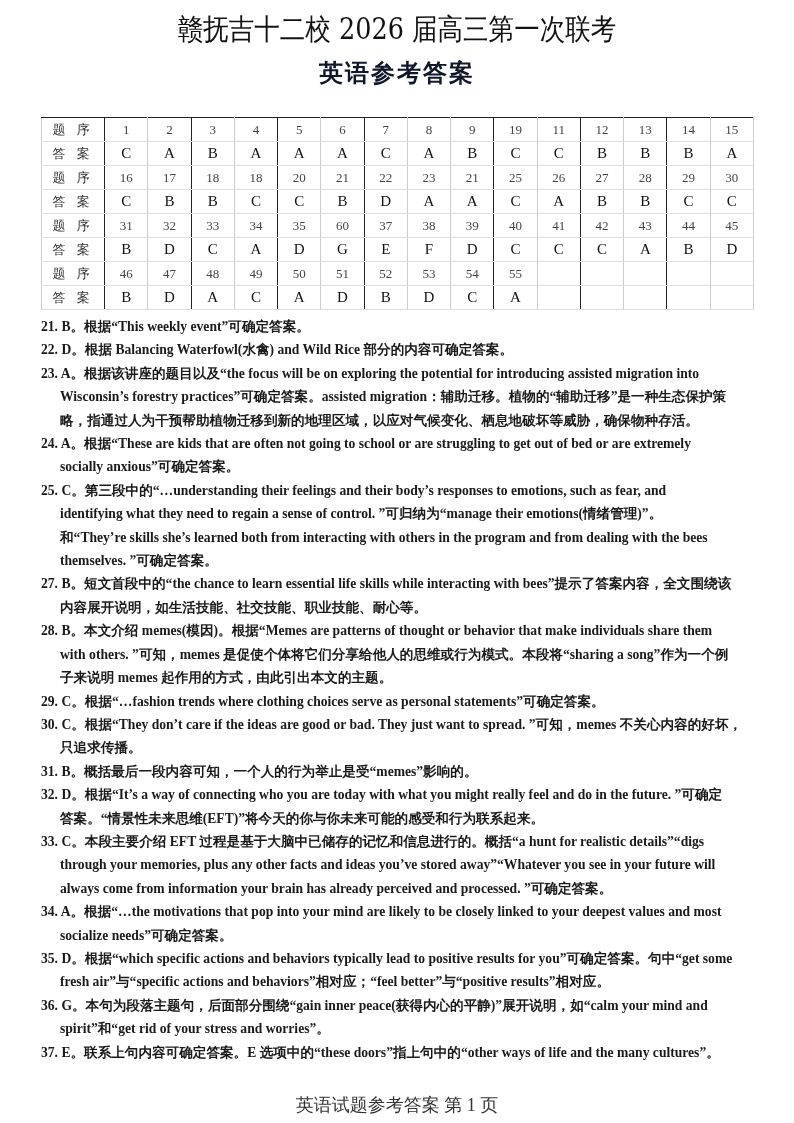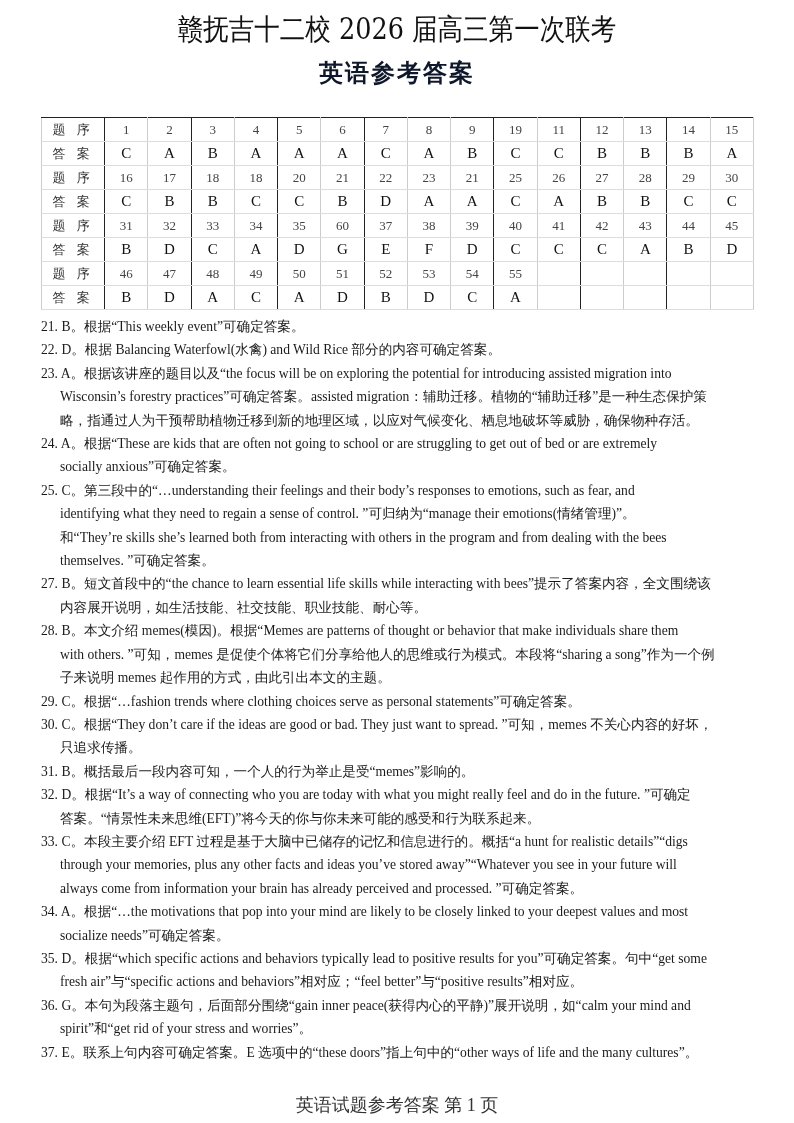--- a/index.html
+++ b/index.html
@@ -36,21 +36,21 @@
   table.answers td.grp-r { border-right: 1.5px solid #222; }
   table.answers tr.blk-top td { border-top: 1.5px solid #222; }
   table.answers td.ans { font-size: 15px; color: #111; }
   table.answers td.num { font-size: 13px; color: #444; }
 
   .body {
     position: absolute; left: 41px; top: 315px; width: 716px;
     font-family: "Liberation Serif", "DejaVu Serif", serif;
     font-size: 13.6px; line-height: 23.4px; color: #1a1a1a;
   }
-  .item { text-align: justify; text-align-last: left; }
+  .item { text-align: justify; text-align-last: left; font-weight: bold; }
   .item .first { display: block; }
   .item .cont { display: block; padding-left: 19px; }
   .footer {
     position: absolute; left: 0; top: 1093px; width: 794px; text-align: center;
     font-family: "Liberation Serif", "DejaVu Serif", serif;
     font-size: 18px; color: #333;
   }
 </style>
 </head>
 <body>

